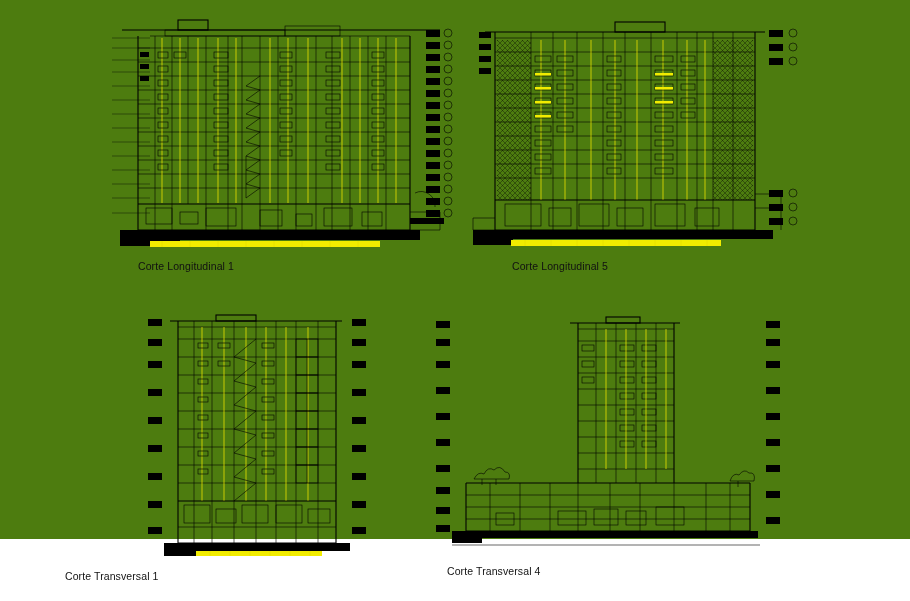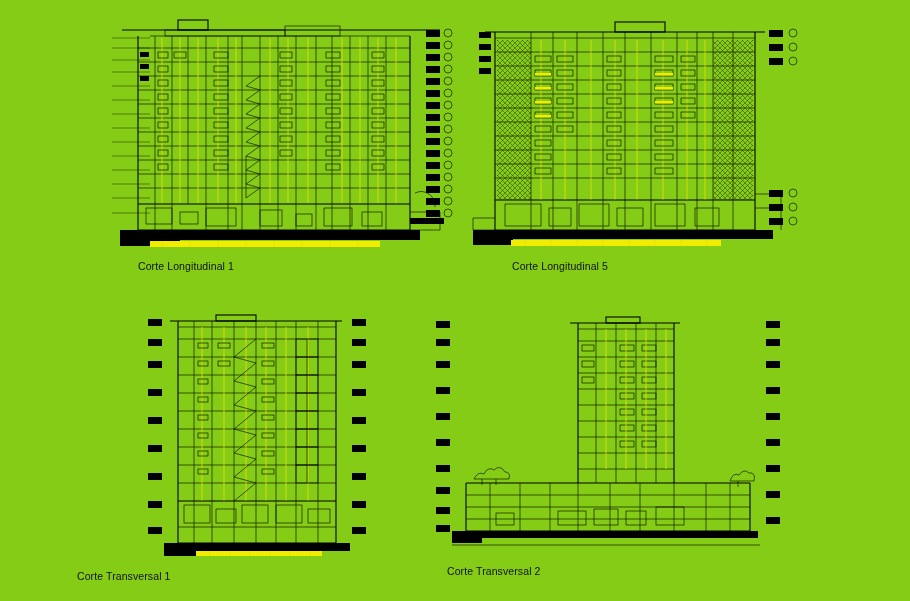--- a/index.html
+++ b/index.html
@@ -1,17 +1,17 @@
 <!DOCTYPE html>
 <html><head>
 <meta charset="utf-8">
 <style>
   html,body{margin:0;padding:0;background:#ffffff;}
   body{width:910px;height:601px;overflow:hidden;font-family:"Liberation Sans",sans-serif;}
-  #sheet{position:relative;width:910px;height:601px;background:#84cc16;}
+  #sheet{position:relative;width:910px;height:539px;background:#4d7c0f;}
   .panel{position:absolute;}
   .caption{position:absolute;font-size:10.5px;color:#111;white-space:nowrap;letter-spacing:.1px;}
   svg{display:block;overflow:visible;}
   .ln{stroke:#000;stroke-width:.6;fill:none;}
   .lnf{stroke:#000;stroke-width:1.1;fill:none;}
   .thin{stroke:#000;stroke-width:.4;fill:none;}
   .yel{stroke:#e8e000;stroke-width:.8;fill:none;}
   .yelf{fill:#f2ec00;stroke:none;}
   .blk{fill:#000;stroke:none;}
   .hatch-dot{fill:#000;}
@@ -554,21 +554,21 @@
             <rect x="222" y="84" width="14" height="7"></rect>
           <rect x="222" y="112" width="14" height="7"></rect>
             <rect x="222" y="140" width="14" height="7"></rect>
           <rect x="222" y="168" width="14" height="7"></rect>
             <rect x="222" y="196" width="14" height="7"></rect>
           <rect x="222" y="222" width="14" height="7"></rect>
         </g>
       </g>
     </svg>
   </div>
-  <div class="caption" style="left:77px;top:570px;">Corte Transversal 1</div>
+  <div class="caption" style="left:65px;top:570px;">Corte Transversal 1</div>
 
   <div class="panel" style="left:430px;top:305px;width:360px;height:250px;">
     <svg width="360" height="250" viewBox="0 0 360 250">
 
       <g class="lnf">
         <path d="M140 18 H250"></path>
         <rect x="176" y="12" width="34" height="6"></rect>
       </g>
       <g class="ln">
           <path d="M148 24 H244"></path>
@@ -691,15 +691,15 @@
             <rect x="336" y="82" width="14" height="7"></rect>
           <rect x="336" y="108" width="14" height="7"></rect>
             <rect x="336" y="134" width="14" height="7"></rect>
           <rect x="336" y="160" width="14" height="7"></rect>
             <rect x="336" y="186" width="14" height="7"></rect>
           <rect x="336" y="212" width="14" height="7"></rect>
         </g>
       </g>
     </svg>
   </div>
-  <div class="caption" style="left:447px;top:565px;">Corte Transversal 2</div>
+  <div class="caption" style="left:447px;top:565px;">Corte Transversal 4</div>
 
 </div>
 
 </body></html>

